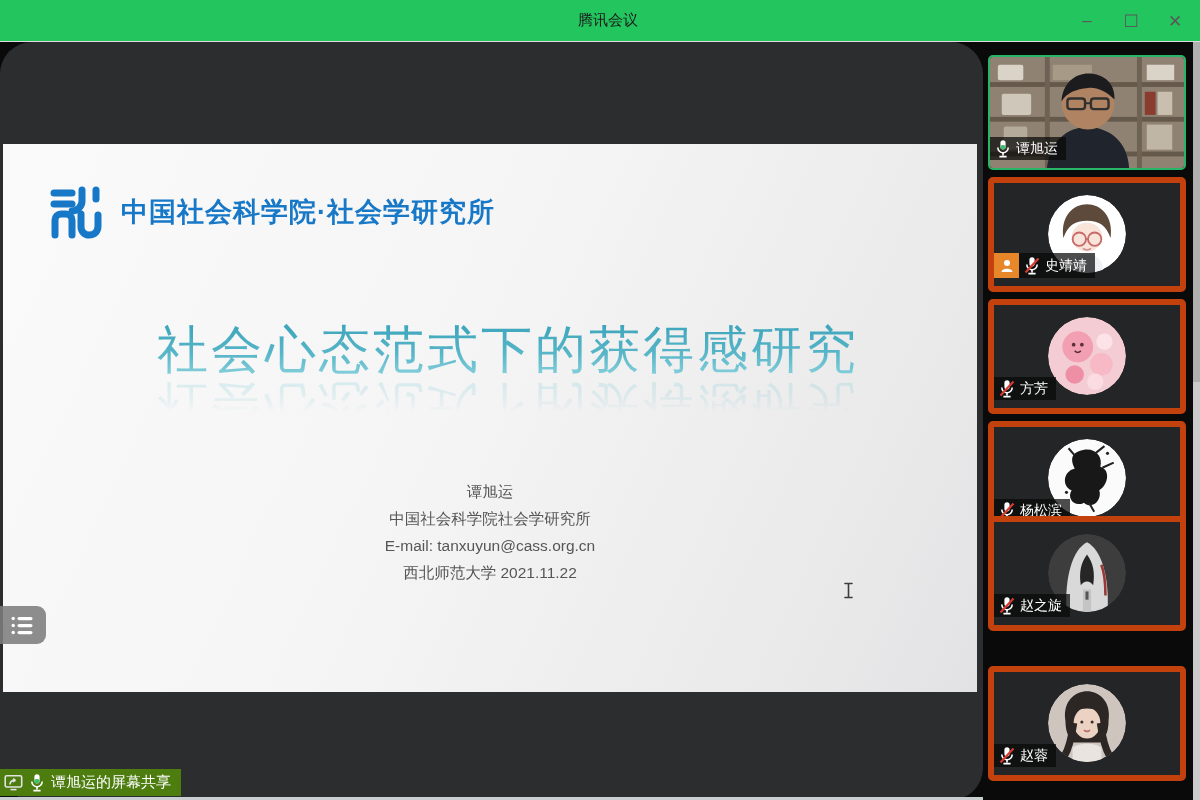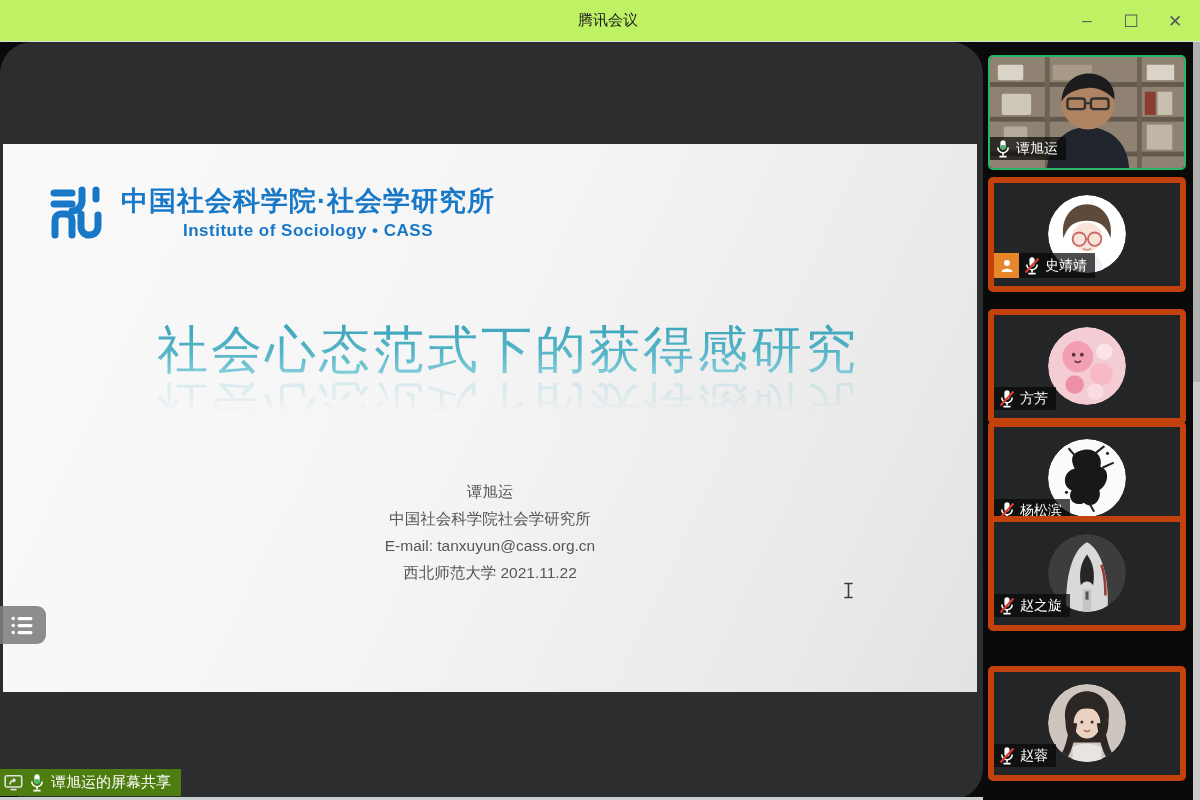--- a/index.html
+++ b/index.html
@@ -2,21 +2,21 @@
 <html><head>
 <meta charset="utf-8">
 <style>
   * { margin:0; padding:0; box-sizing:border-box; }
   html,body { width:1200px; height:800px; overflow:hidden; background:#000;
     font-family:"Liberation Sans", sans-serif; }
   .app { position:relative; width:1200px; height:800px; background:#0a0a0a; }
 
   
   .titlebar { position:absolute; left:0; top:0; width:1200px; height:42px;
-    background:#bef264; border-bottom:1px solid #dddddd;
+    background:#22c55e; border-bottom:1px solid #dddddd;
     display:flex; align-items:center; justify-content:center;padding-left:16px; }
   .titlebar-title { font-size:15px; color:#1a1a1a; }
   .win-controls { position:absolute; right:10px; top:0; height:42px;
     display:flex; align-items:center; gap:14px; }
   .win-btn { width:30px; height:30px; display:flex; align-items:center; justify-content:center;
     font-size:17px; color:#5a5a5a; cursor:default; }
 
   
   .workspace { position:absolute; left:0; top:42px; width:1200px; height:758px; background:#0a0a0a; }
   .stage { position:absolute; left:0; top:0; width:983px; height:758px; background:#2b2d2f;border-radius:32px; }
@@ -98,21 +98,20 @@
               <path d="M9 11 H27"></path>
               <path d="M9 22 H27"></path>
               <path d="M37 8 v11 a10 10 0 0 1 -10 10"></path>
               <path d="M51 8 v9"></path>
               <path d="M10 53 V38 a6 6 0 0 1 6 -6 h5 a6 6 0 0 1 6 6 v15"></path>
               <path d="M36 32 v13 a8 8 0 0 0 8 8 c6 0 9 -4 9 -9 v-11"></path>
             </g>
           </svg>
           <div class="logo-text">
             <span class="logo-cn">中国社会科学院·社会学研究所</span>
-            <span class="logo-en">Institute of Sociology • CASS</span>
           </div>
         </div>
 
         <div class="slide-title-wrap">
           <span class="slide-title">社会心态范式下的获得感研究</span>
         </div>
 
         <div class="authors">
           <div>谭旭运</div>
           <div>中国社会科学院社会学研究所</div>
@@ -224,21 +223,21 @@
               <rect x="6.4" y="1.2" width="5.2" height="9.2" rx="2.6" fill="#ffffff"></rect>
               <path d="M3.8 8.6 a5.2 5.2 0 0 0 10.4 0" fill="none" stroke="#ffffff" stroke-width="1.6"></path>
               <path d="M9 14 v2.4 M5.4 17.6 h7.2" stroke="#ffffff" stroke-width="1.6"></path>
               <path d="M2.5 16.5 L15.5 2.5" stroke="#d93a2f" stroke-width="2.2"></path>
             </svg>
             <span class="pname">史靖靖</span>
           </div>
         </div>
       </div>
 
-      <div class="tile" style="top:267px;">
+      <div class="tile" style="top:257px;">
         <div class="avatar">
           <svg viewBox="0 0 76 76" width="78" height="78">
             <circle cx="38" cy="38" r="38" fill="#f3ccd4"></circle>
             <circle cx="52" cy="46" r="11" fill="#f7b9c6"></circle>
             <circle cx="26" cy="56" r="9" fill="#ef8fa6"></circle>
             <circle cx="46" cy="63" r="8" fill="#fbdce2"></circle>
             <circle cx="55" cy="24" r="8" fill="#fbe3e8"></circle>
             <circle cx="29" cy="29" r="15" fill="#f29eb3"></circle>
             <circle cx="25" cy="27" r="1.8" fill="#5a3038"></circle>
             <circle cx="33" cy="27" r="1.8" fill="#5a3038"></circle>

